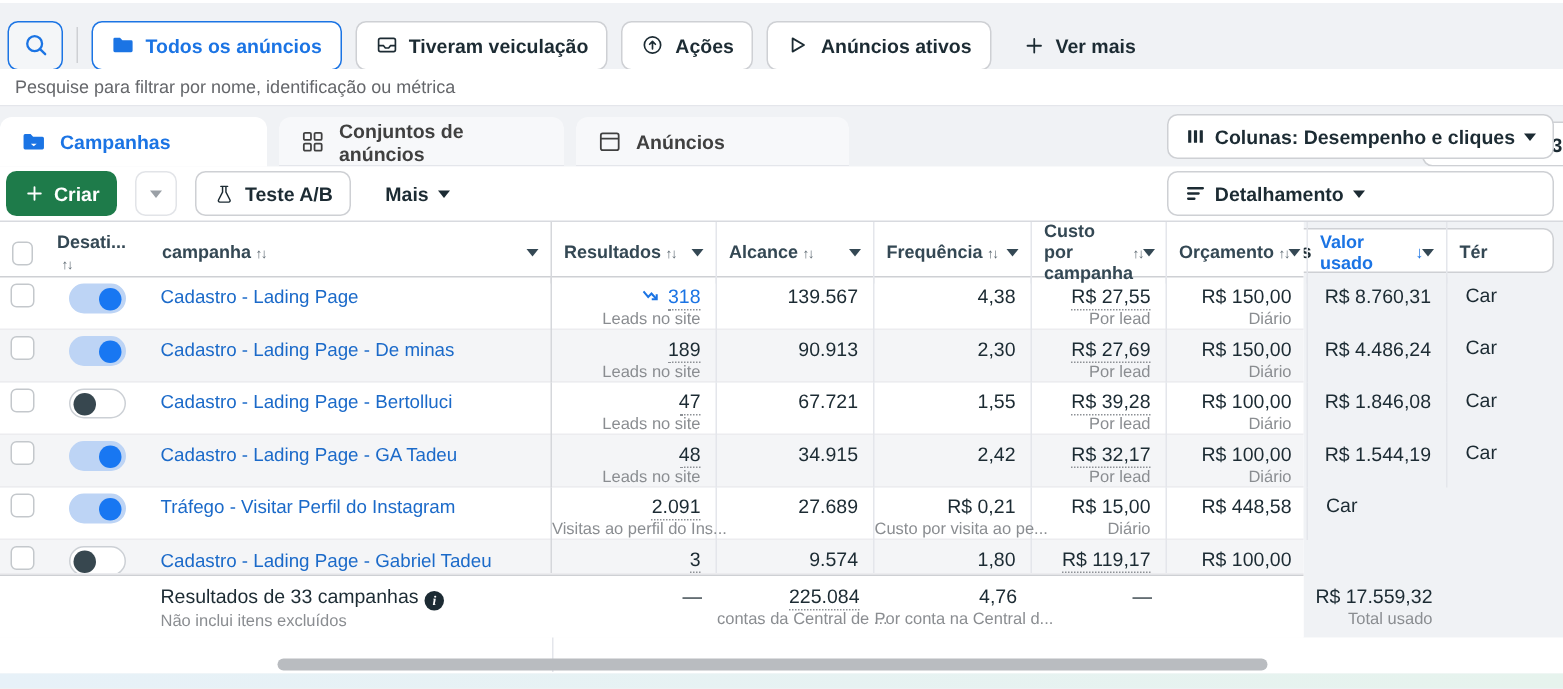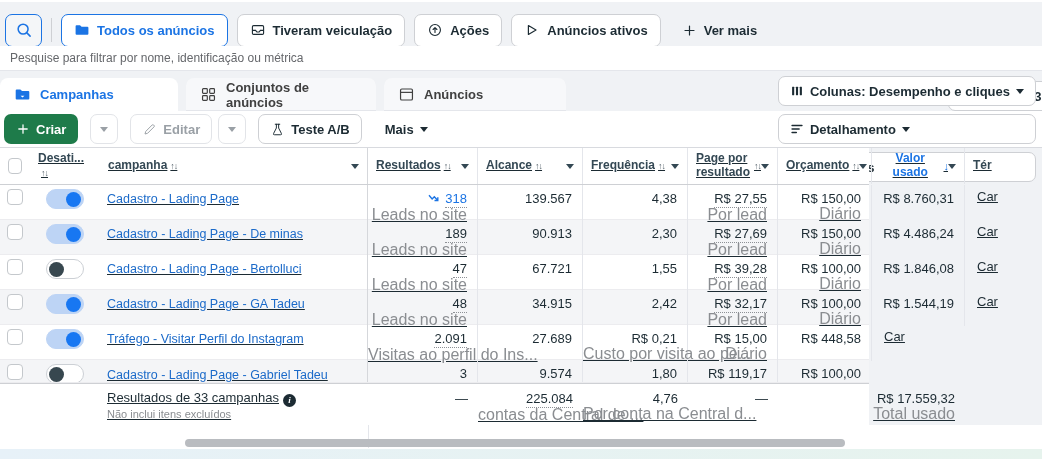--- a/index.html
+++ b/index.html
@@ -36,28 +36,28 @@
   .btn.disabled{color:#9aa0a6;border-color:#e2e4e8;}
   .btn.ghost{border:none;}
   .btn.seg{width:28px;justify-content:center;padding:0;}
   .creategrp{display:flex;height:30px;border-radius:7px;overflow:hidden;margin-right:12px;}
   .creategrp .main{background:#1e7b4a;color:#fff;display:flex;align-items:center;gap:6px;padding:0 12px;font-size:13px;font-weight:700;cursor:pointer;}
   .grp{display:flex;gap:6px;margin-right:12px;}
   .caret{width:0;height:0;border-left:4px solid transparent;border-right:4px solid transparent;border-top:5px solid currentColor;display:inline-block;}
   .toolbar-right{margin-left:auto;display:flex;gap:8px;padding-right:2px;flex-direction:column;}
 
   
-  .table{position:absolute;top:148px;left:0;width:869px;background:#fff;text-decoration:underline;}
+  .table{position:absolute;top:148px;left:0;width:869px;background:#fff;}
   .gridrow{display:grid;grid-template-columns:30px 70px 268px 110px 105px 105px 90px 94px 93px 77px;}
   .thead{height:37px;background:#fff;border-bottom:1px solid #ced0d4;}
   .th{font-size:12px;font-weight:700;color:#344854;display:flex;align-items:center;padding:0 8px;position:relative;}
   .th .lbl{line-height:1.15;}
   .th .sort{font-size:9px;color:#5b6770;letter-spacing:-1px;margin-left:3px;}
   .th .caret{margin-left:auto;color:#344854;}
-  .th.sorted{color:#1b74e4;text-align:center;}
+  .th.sorted{color:#1b74e4;}
   .th.sorted .sort{color:#1b74e4;font-size:11px;}
   .colline{border-right:1px solid #e4e6eb;}
   .campline{border-right:1px solid #d5d7db;}
 
   .tr{border-bottom:1px solid #ececef;}
   .tr.alt{background:#f4f5f7;}
   .tr .td{padding-top:4px;}
   .rowH{height:35px;}
   .rowClip{height:23px;overflow:hidden;}
   .c-check{display:flex;justify-content:center;padding-top:8px;}
@@ -67,21 +67,21 @@
   .toggle{position:relative;width:38px;height:20px;border-radius:10px;background:#fff;border:1px solid #ccd0d5;display:inline-block;cursor:pointer;}
   .toggle .knob{position:absolute;top:1.5px;left:2px;width:15px;height:15px;border-radius:50%;background:#37474f;}
   .toggle.on{background:#bdd4f5;border-color:#bdd4f5;}
   .toggle.on .knob{left:auto;right:2px;background:#1877f2;}
   .c-name{padding-left:7px;padding-top:9px;}
   .cname{font-size:12.5px;color:#1b6ac9;cursor:pointer;white-space:nowrap;}
   .c-num{text-align:right;padding-right:10px;}
   .val{font-size:13px;color:#1c2b33;line-height:16px;display:inline-block;}
   .dotted{border-bottom:1px dotted #8d9196;}
   .blue{color:#1b74e4;}
-  .sub{font-size:16px;color:#8a8d91;line-height:13px;white-space:nowrap;}
+  .sub{font-size:11px;color:#8a8d91;line-height:13px;white-space:nowrap;}
   .c-term{padding-left:12px;padding-top:6px;font-size:13px;color:#1c2b33;}
   .trend{display:none;margin-right:4px;vertical-align:middle;}
   .trend.show{display:inline-block;}
 
   .tfoot{height:42px;border-top:1px solid #ced0d4;background:#fff;}
   .tfoot .c-name{padding-top:5px;}
   .ftitle{font-size:13px;color:#1c2b33;line-height:17px;}
   .fnote{font-size:11px;color:#8a8d91;line-height:14px;}
   .info-ic{display:inline-flex;align-items:center;justify-content:center;width:13px;height:13px;border-radius:50%;background:#1c2b33;color:#fff;font-size:9px;font-weight:700;vertical-align:-1px;margin-left:4px;}
   .info-ic::before{content:"i";font-family:"Liberation Serif",serif;font-style:italic;}
@@ -207,33 +207,20 @@
         <span>
             <svg width="14" height="14" viewBox="0 0 20 20">
               <path d="M10 4v12M4 10h12" stroke="currentColor" stroke-width="1.8" stroke-linecap="round"></path>
             </svg>
           </span>
         <span>Criar</span>
       </div>
 
     </div>
     <div class="grp">
-      <div class="btn disabled seg">
-          <span class="caret"></span>
-        </div>
-    </div>
-    <div class="grp">
-      <div class="btn disabled">
-        <span>
-            <svg width="15" height="15" viewBox="0 0 20 20">
-              <path d="M4 16l1-3.5L13.5 4a1.4 1.4 0 0 1 2 0l.5.5a1.4 1.4 0 0 1 0 2L7.5 15z" fill="none" stroke="currentColor" stroke-width="1.3"></path>
-            </svg>
-          </span>
-        <span>Editar</span>
-      </div>
       <div class="btn disabled seg">
           <span class="caret"></span>
         </div>
     </div>
     <div class="grp">
       <div class="btn">
         <span>
             <svg width="15" height="15" viewBox="0 0 20 20">
               <path d="M8.5 3v5L4.9 15.1A1.3 1.3 0 0 0 6.1 17h7.8a1.3 1.3 0 0 0 1.2-1.9L11.5 8V3M7 3h6" fill="none" stroke="currentColor" stroke-width="1.3" stroke-linecap="round"></path>
             </svg>
@@ -305,21 +292,21 @@
           <span class="lbl">Alcance</span>
           <span class="sort">↑↓</span>
           <span class="caret"></span>
         </div>
       <div class="th colline">
           <span class="lbl">Frequência</span>
           <span class="sort">↑↓</span>
           <span class="caret"></span>
         </div>
       <div class="th colline">
-          <span class="lbl" style="max-width:56px;">Page por resultado</span>
+          <span class="lbl" style="max-width:56px;">Custo por campanha</span>
           <span class="sort">↑↓</span>
           <span class="caret"></span>
         </div>
       <div class="th colline">
           <span class="lbl">Orçamento</span>
           <span class="sort">↑↓</span>
           <span class="caret"></span>
         </div>
       <div class="th colline sorted">
           <span class="lbl">Valor usado</span>

